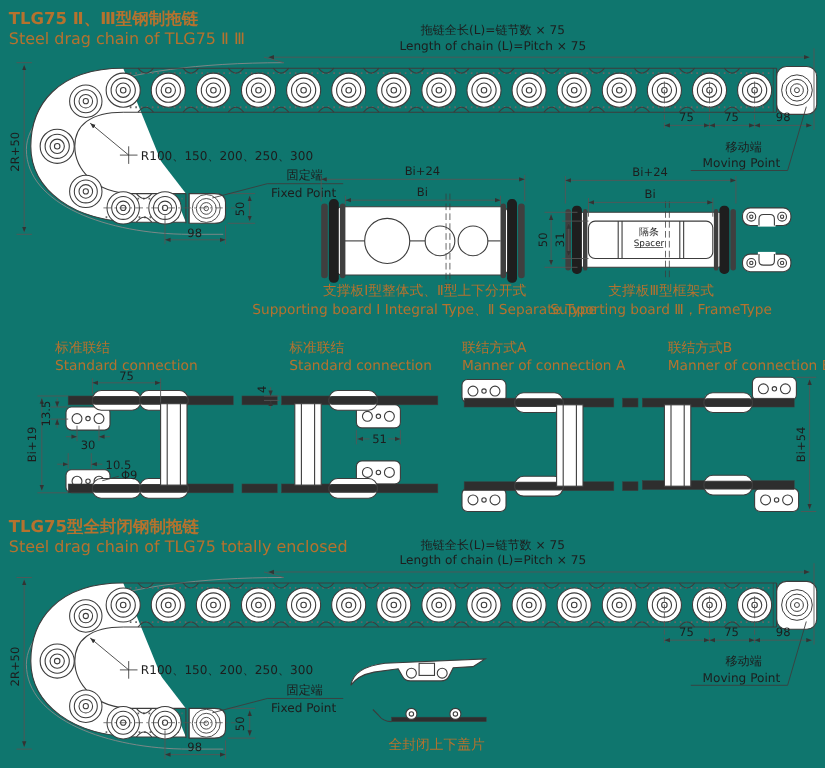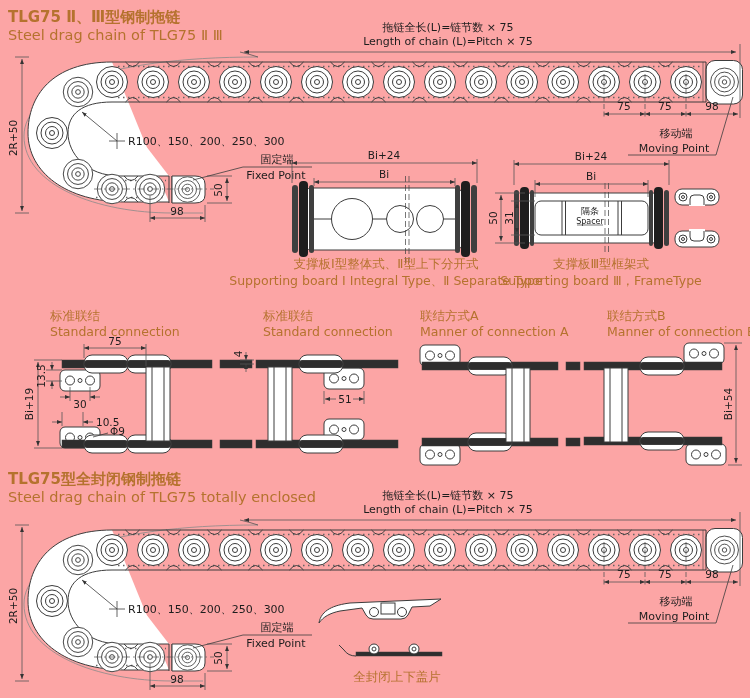--- a/index.html
+++ b/index.html
@@ -1,16 +1,16 @@
 <!DOCTYPE html>
 <html><head>
 <meta charset="utf-8">
 <style>
   html,body{margin:0;padding:0;background:#fff;}
-  .stage{position:relative;width:750px;height:698px;background:#fca5a5;overflow:hidden;
+  .stage{position:relative;width:750px;height:698px;background:#0f766e;overflow:hidden;
          font-family:"DejaVu Sans",sans-serif;}
   svg text{font-family:"DejaVu Sans",sans-serif;}
   .dim{font-size:10.5px;fill:#1d1d1d;}
   .lbl{font-size:11px;fill:#1d1d1d;}
   .heading-zh{font-size:15px;font-weight:600;fill:#b5722e;}
   .heading-en{font-size:14.5px;font-weight:500;fill:#b5722e;}
   .cap{font-size:12.5px;font-weight:500;fill:#b5722e;}
   .small{font-size:9px;fill:#1d1d1d;}
   .tiny{font-size:8px;fill:#1d1d1d;}
 </style>

